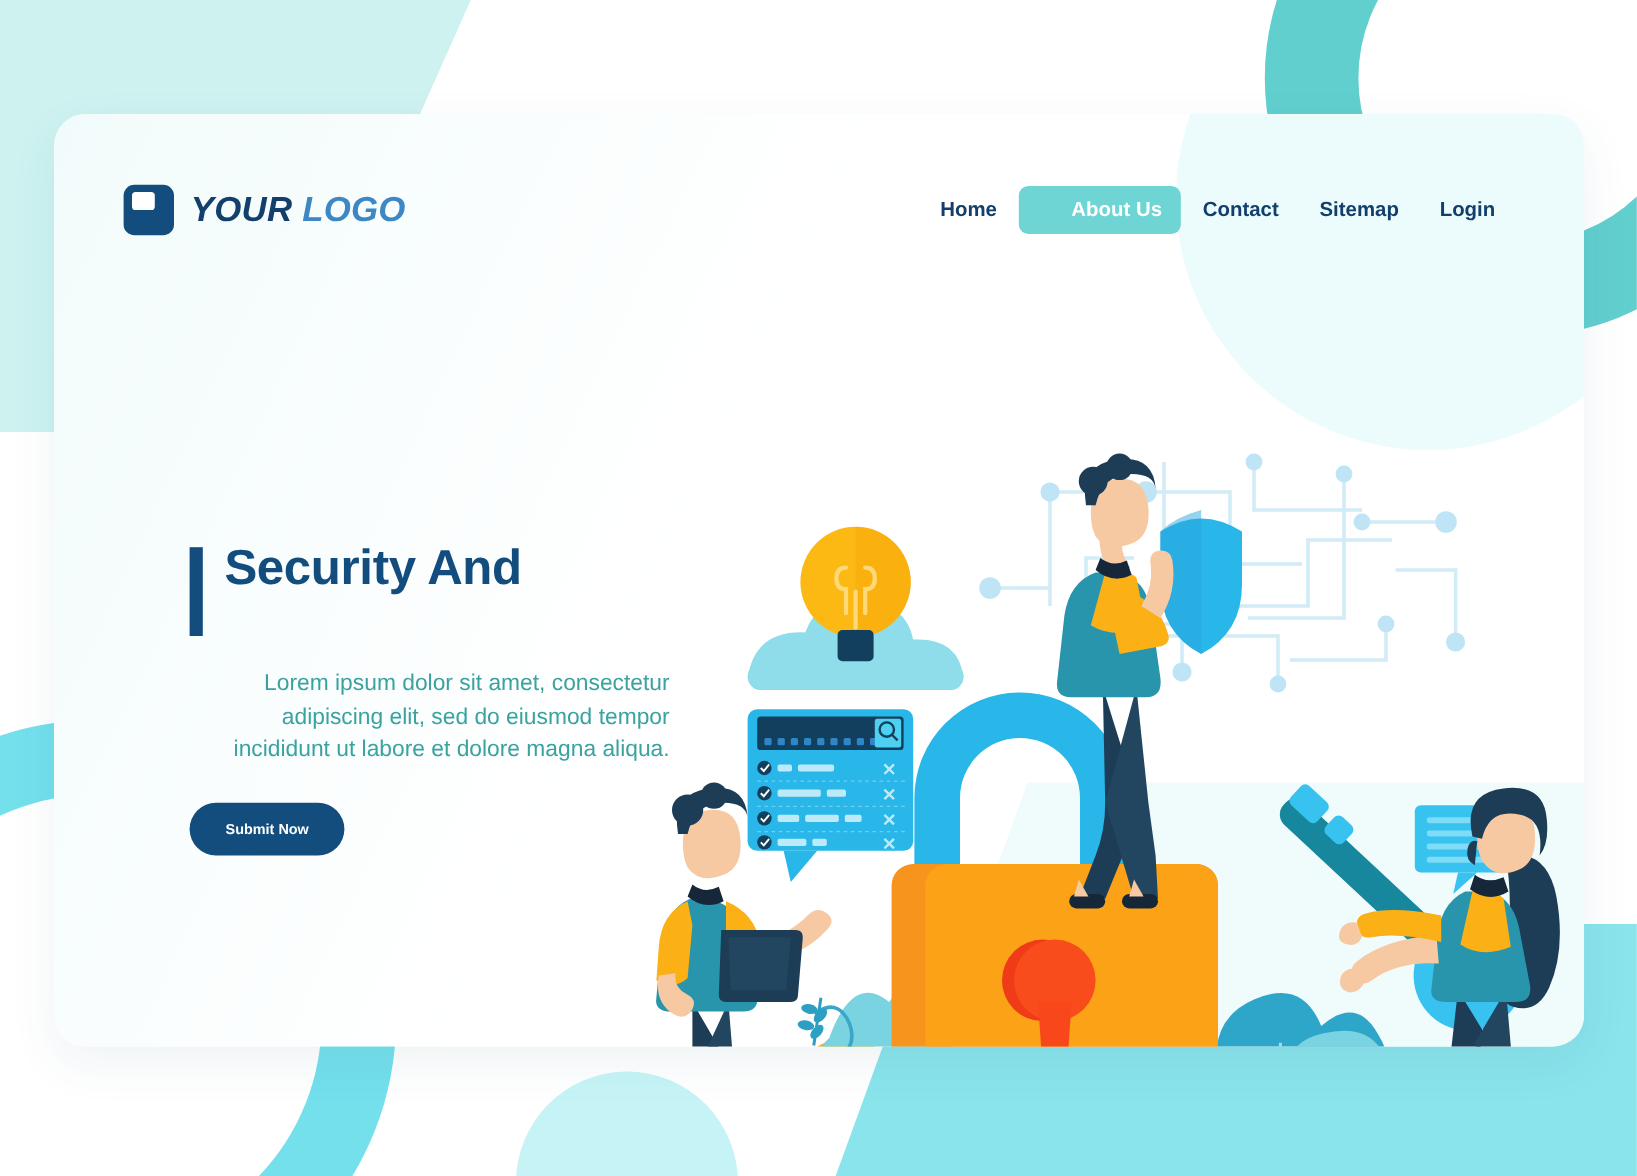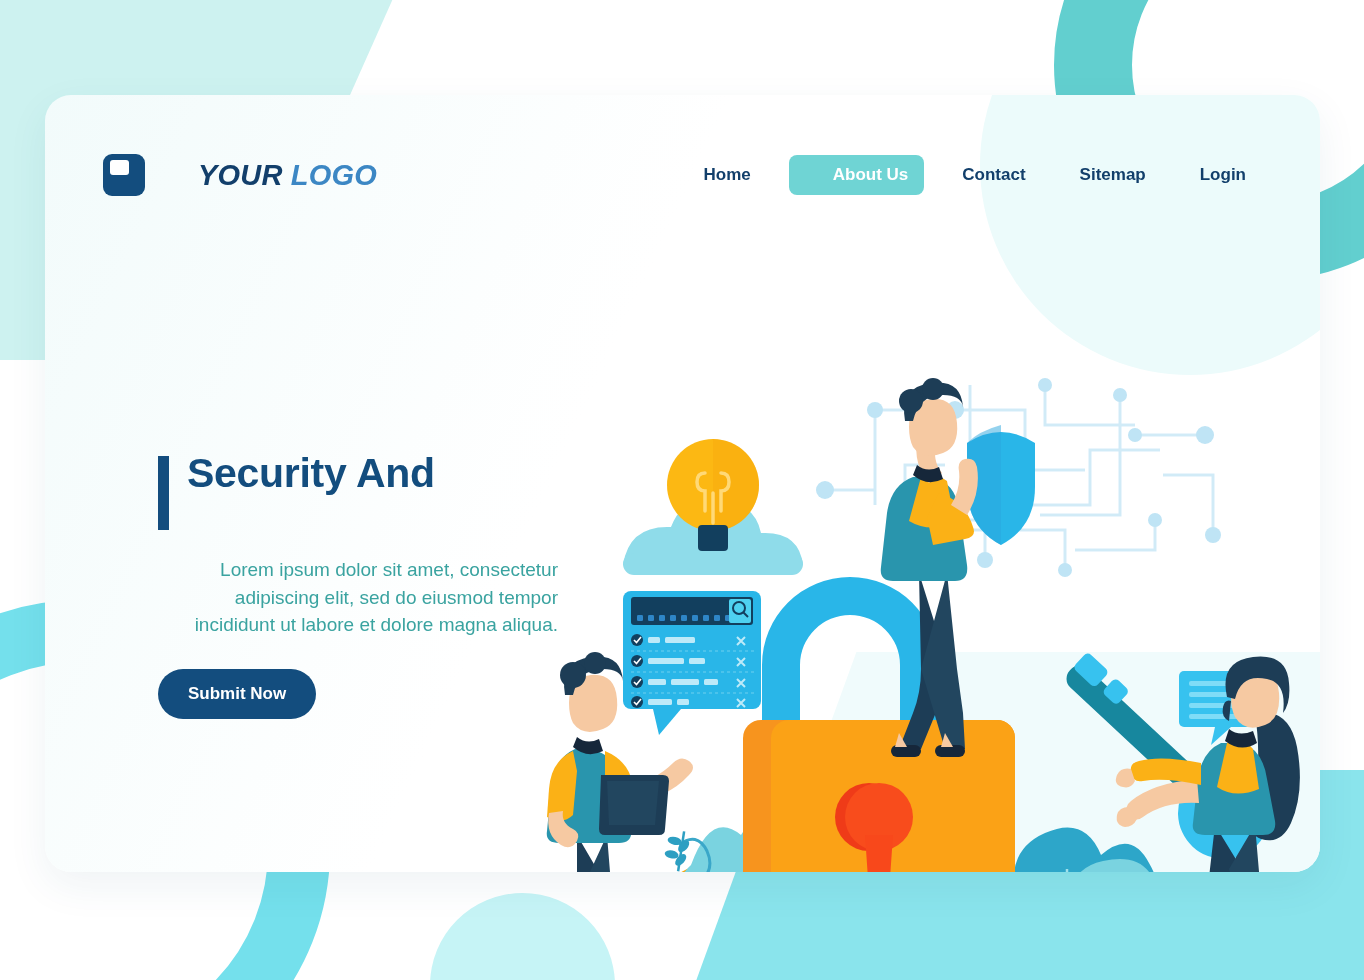--- a/index.html
+++ b/index.html
@@ -89,26 +89,26 @@
   .logo { display: flex; align-items: center; gap: 14px; }
   .logo-mark {
     width: 42px; height: 42px; border-radius: 9px;
     background: #134d7e; position: relative;
   }
   .logo-mark::after {
     content:""; position:absolute; left:7px; top:6px;
     width: 19px; height: 15px; background:#fff; border-radius:3px;
   }
   .logo-text { font-size: 29px; font-weight: 700; font-style: italic; letter-spacing:.2px;}
-  .logo-your { color:#123f6b;margin-left:39px; }
+  .logo-your { color:#123f6b; }
   .logo-logo { color:#3c87c4; font-weight:600;margin-top:10px;}
 
   nav {
     margin-left: auto;
-    display: flex; align-items: center; gap: 22px;
+    display: flex; align-items: center; gap: 2px;
   }
   .nav-item {
     font-size: 17px; font-weight: 700;
     color: #123f6b;
     padding: 10px 16px; border-radius: 8px;
     cursor: pointer; white-space: nowrap;
   }
   .nav-item.active {
     background: #6fd4d4; color: #ffffff; padding-left: 44px;
   }
@@ -125,21 +125,21 @@
     color: #134d7e; letter-spacing: -0.3px;
   }
   .hero-sub {
     margin-top: 26px;
     font-size: 19px; line-height: 1.46;
     color: #3aa3a0; text-align: right; font-weight: 500;
   }
   .cta {
     margin-top: 30px; display:inline-block;
     background: #134d7e; color: #fff;
-    font-size: 17px; font-weight: 700;
+    font-size: 12px; font-weight: 700;
     padding: 15px 30px; border-radius: 26px;
     border: none; cursor: pointer;
     font-family: "Liberation Sans", sans-serif;
   }
 
   
   #illustration {
     position: absolute; left: 470px; top: 270px;
     width: 830px; height: 600px; z-index: 8;
   }

